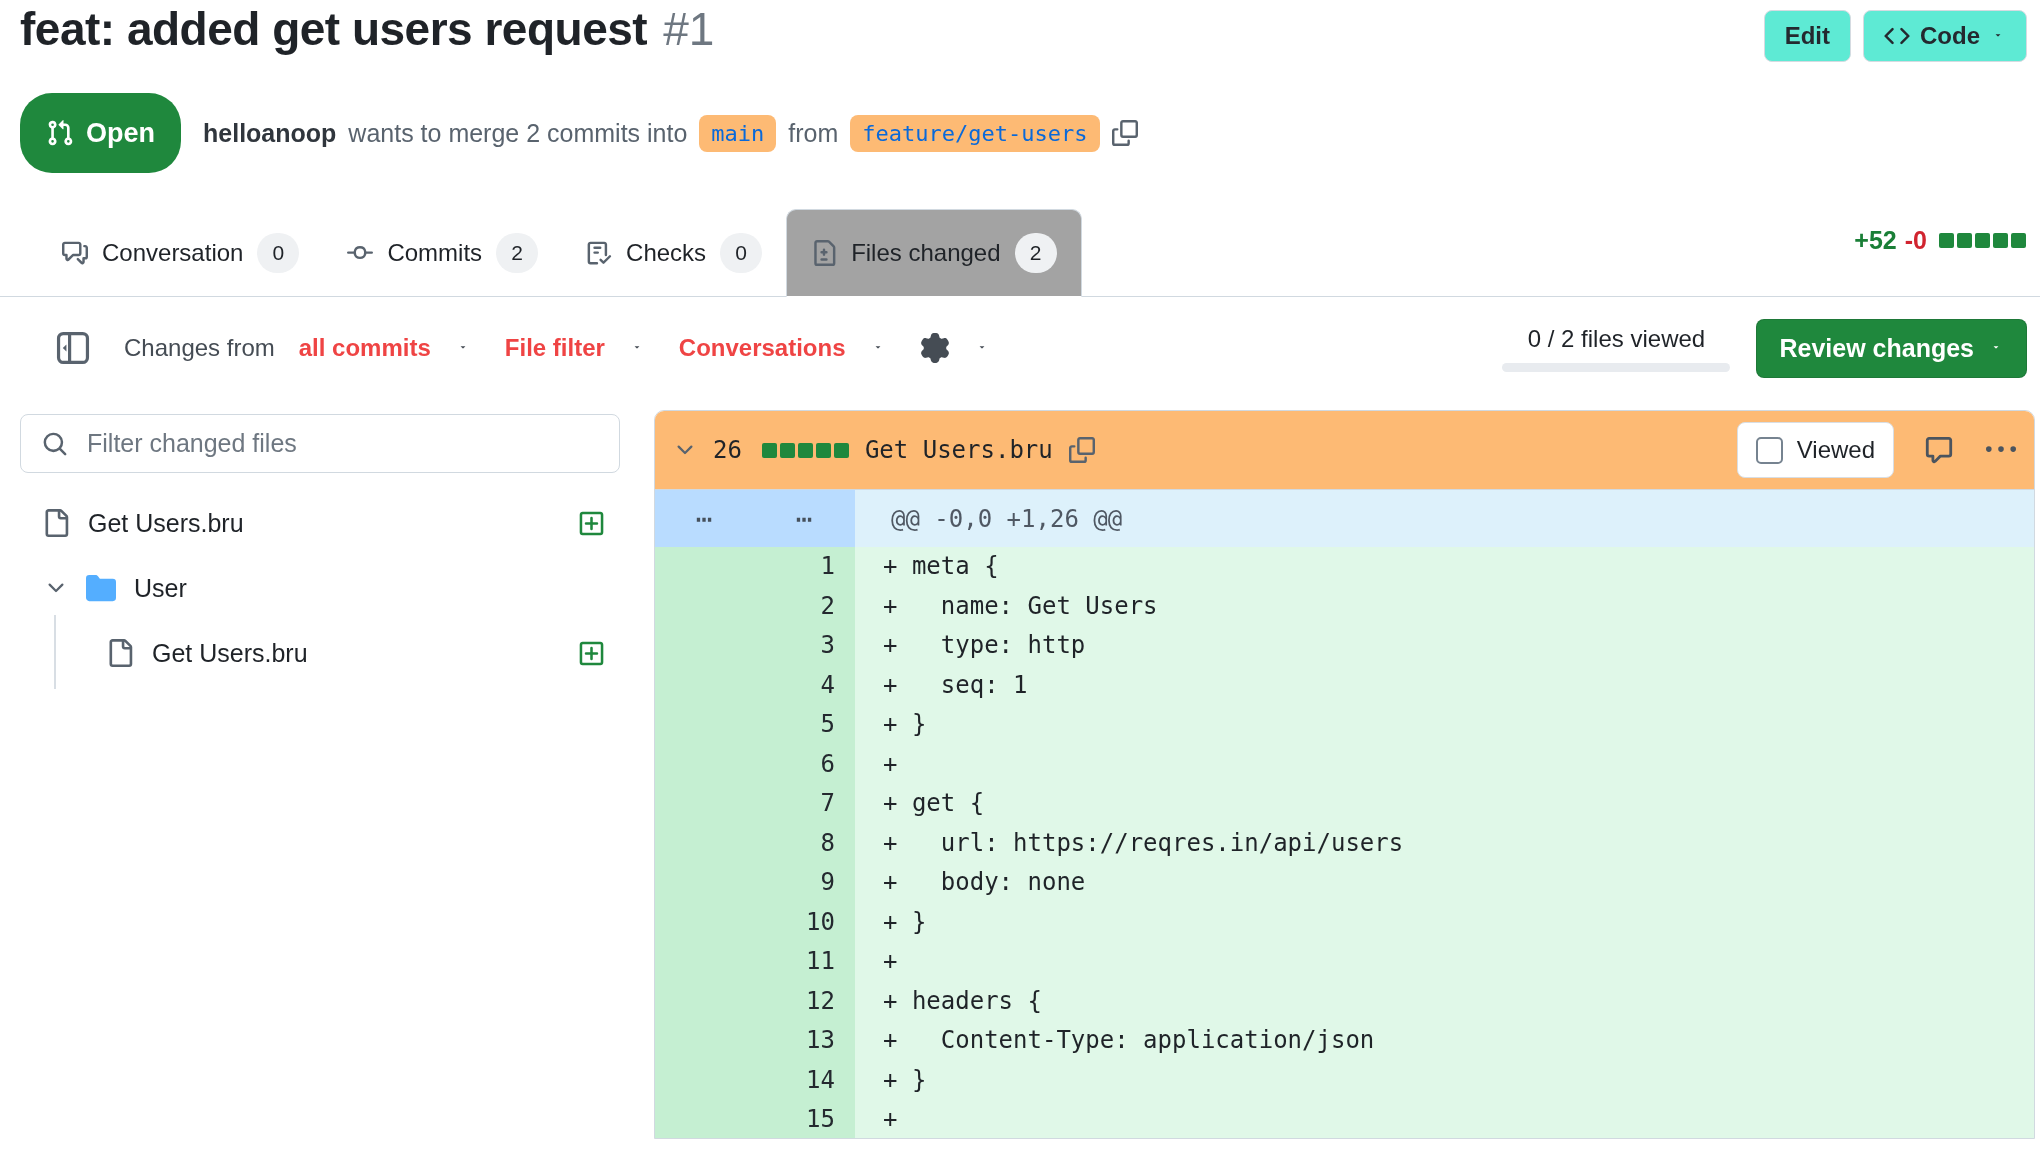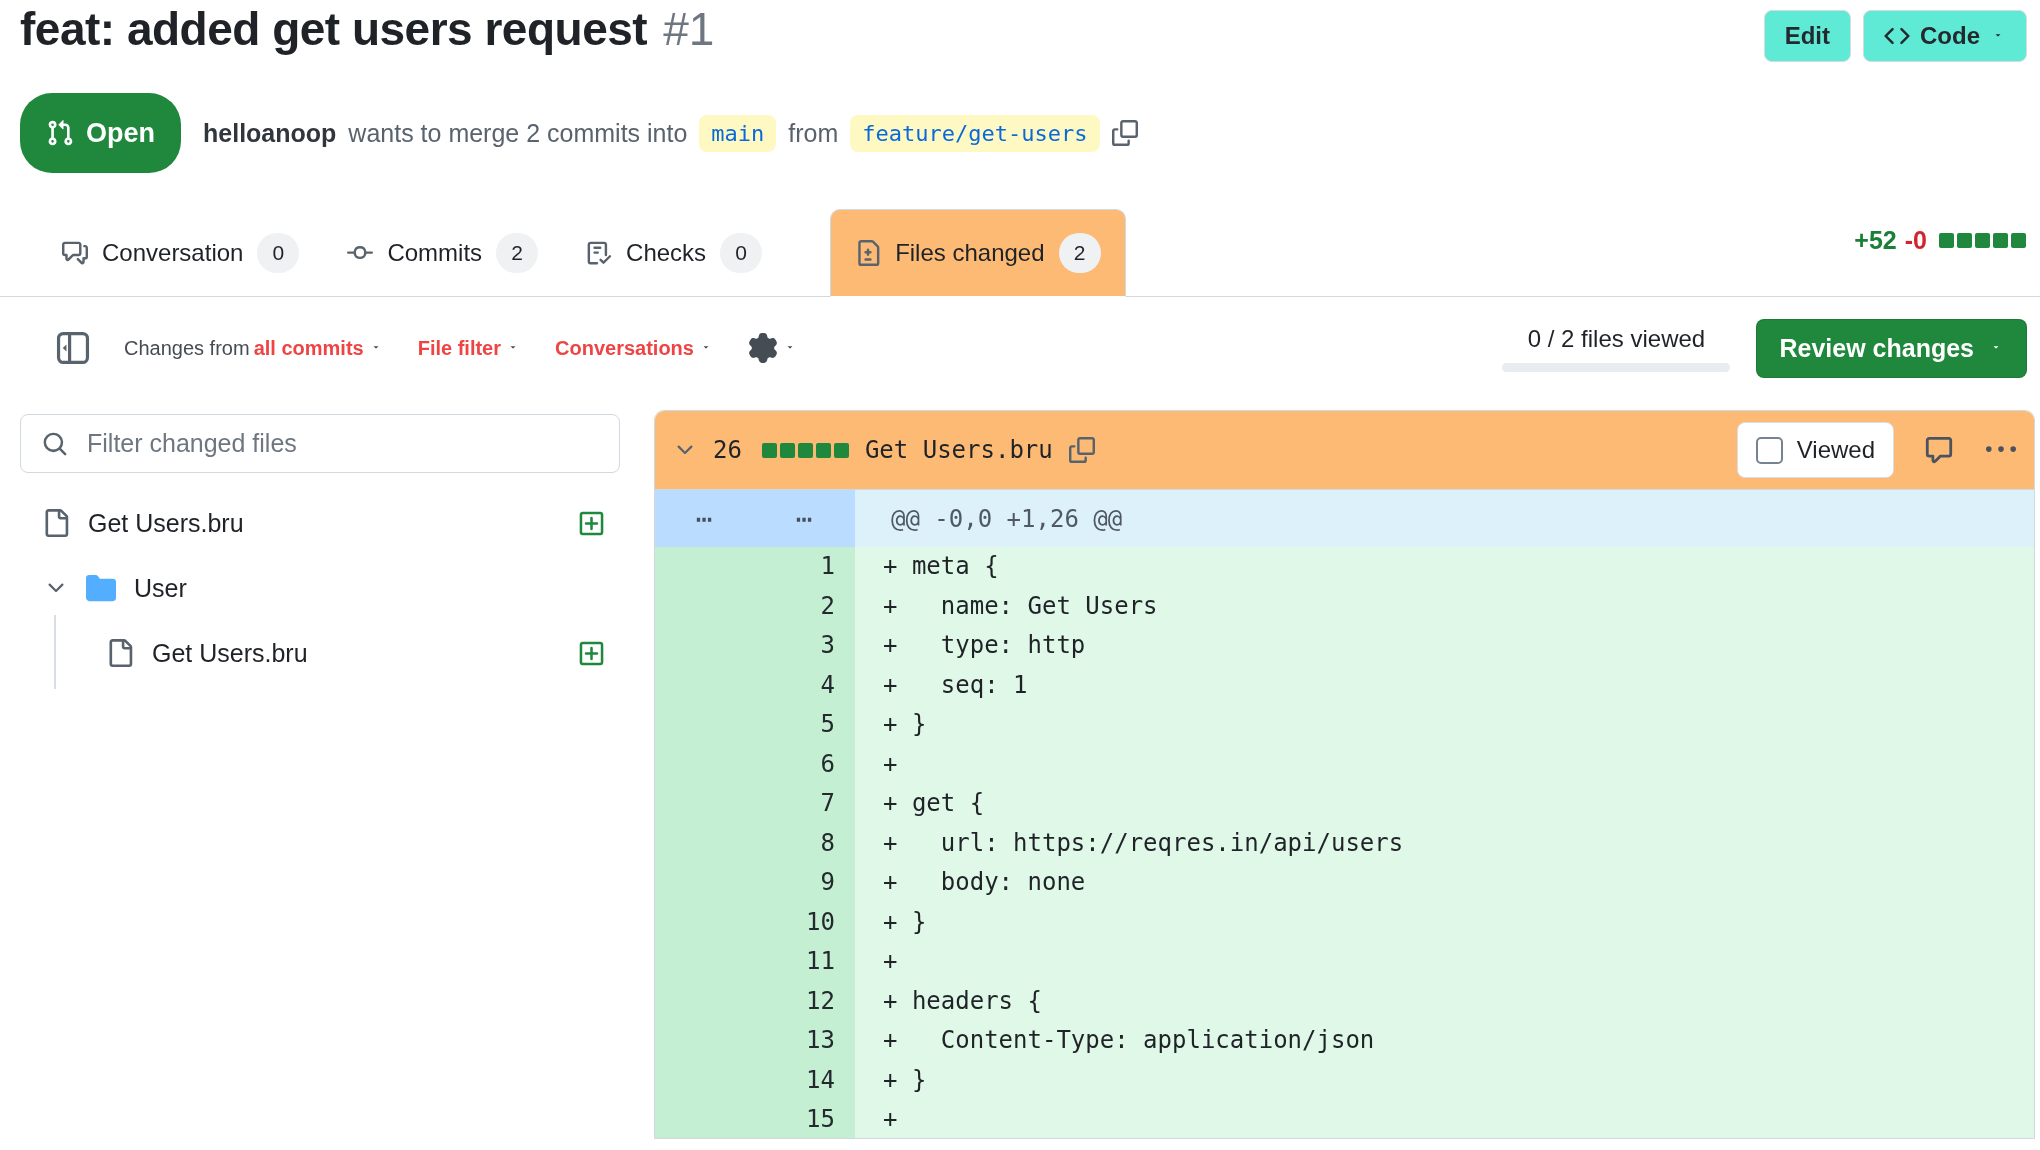--- a/index.html
+++ b/index.html
@@ -26,52 +26,52 @@
 
   .byline { position:absolute; left:20px; top:93px; display:flex; align-items:center; gap:22px; }
   .state-badge {
     height:80px; padding:0 26px; display:flex; align-items:center; gap:12px;
     background:#1f883d; color:#fff; border-radius:32px; font-size:27px; font-weight:700;
   }
   .byline-text { display:flex; align-items:center; gap:12px; font-size:25px; color:#59636e; }
   .byline-text .author { font-weight:700; color:#30363d; }
   .branch-pill {
     font-family:"DejaVu Sans Mono", monospace; font-size:22px; color:#0969da;
-    background:#fef9c3; border-radius:8px; padding:6px 12px;
+    background:#fdba74; border-radius:8px; padding:6px 12px;
   }
 
   
   .tabnav {
     position:absolute; left:0; right:0; top:209px; height:88px;
     border-bottom:1px solid #d1d9e0; display:flex; align-items:stretch; padding-left:38px;
   }
   .tab {
     display:flex; align-items:center; gap:14px; padding:0 24px; font-size:24px; color:#1f2328;
     cursor:pointer; position:relative;
   }
   .tab .ticon { color:#59636e; }
   .tab-count {
     min-width:42px; height:40px; padding:0 12px; display:flex; align-items:center; justify-content:center;
     background:#eff1f3; border-radius:999px; font-size:21px; color:#1f2328;
   }
   .tab.active {
-    background:#fdba74; border:1px solid #d1d9e0; border-bottom:1px solid #fff;
-    border-radius:10px 10px 0 0; margin-bottom:-1px; z-index:2; font-weight:400;margin-left:44px;
+    background:#a3a3a3; border:1px solid #d1d9e0; border-bottom:1px solid #fff;
+    border-radius:10px 10px 0 0; margin-bottom:-1px; z-index:2; font-weight:400;
   }
   .diffstat { position:absolute; right:14px; top:226px; display:flex; align-items:center; gap:8px;margin-left:12px; }
   .diffstat .add { color:#1a7f37; font-weight:700; font-size:25px; }
   .diffstat .del { color:#d1242f; font-weight:700; font-size:25px; }
   .squares { display:flex; gap:3px; margin-left:4px; }
   .sq { width:15px; height:15px; background:#1f883d; border-radius:2px; }
 
   
   .diff-toolbar { position:absolute; left:0; right:0; top:312px; height:72px; }
   .dt-left { position:absolute; left:56px; top:0; height:72px; display:flex; align-items:center; gap:34px; }
   .icon-btn { color:#59636e; background:none; border:none; cursor:pointer; }
-  .menu { display:flex; align-items:center; gap:4px; font-size:20px; color:#454c54; cursor:pointer; }
+  .menu { display:flex; align-items:center; gap:24px; font-size:24px; color:#454c54; cursor:pointer; }
   .menu b { color:#ef4444; }
   .menu .caret { color:#454c54; }
   .dt-right { position:absolute; right:13px; top:0; height:72px; display:flex; align-items:center; gap:26px; }
   .files-viewed { display:flex; flex-direction:column; gap:10px; width:228px; }
   .files-viewed .txt { font-size:24px; color:#1f2328; text-align:center; white-space:nowrap; }
   .progress { height:9px; background:#e8ebef; border-radius:5px; overflow:hidden; }
   .progress .fill { height:100%; width:0%; background:#1f883d; }
   .review-btn {
     height:59px; padding:0 22px; display:flex; align-items:center; gap:14px;
     background:#1f883d; border:1px solid rgba(27,31,36,0.15); border-radius:8px;

